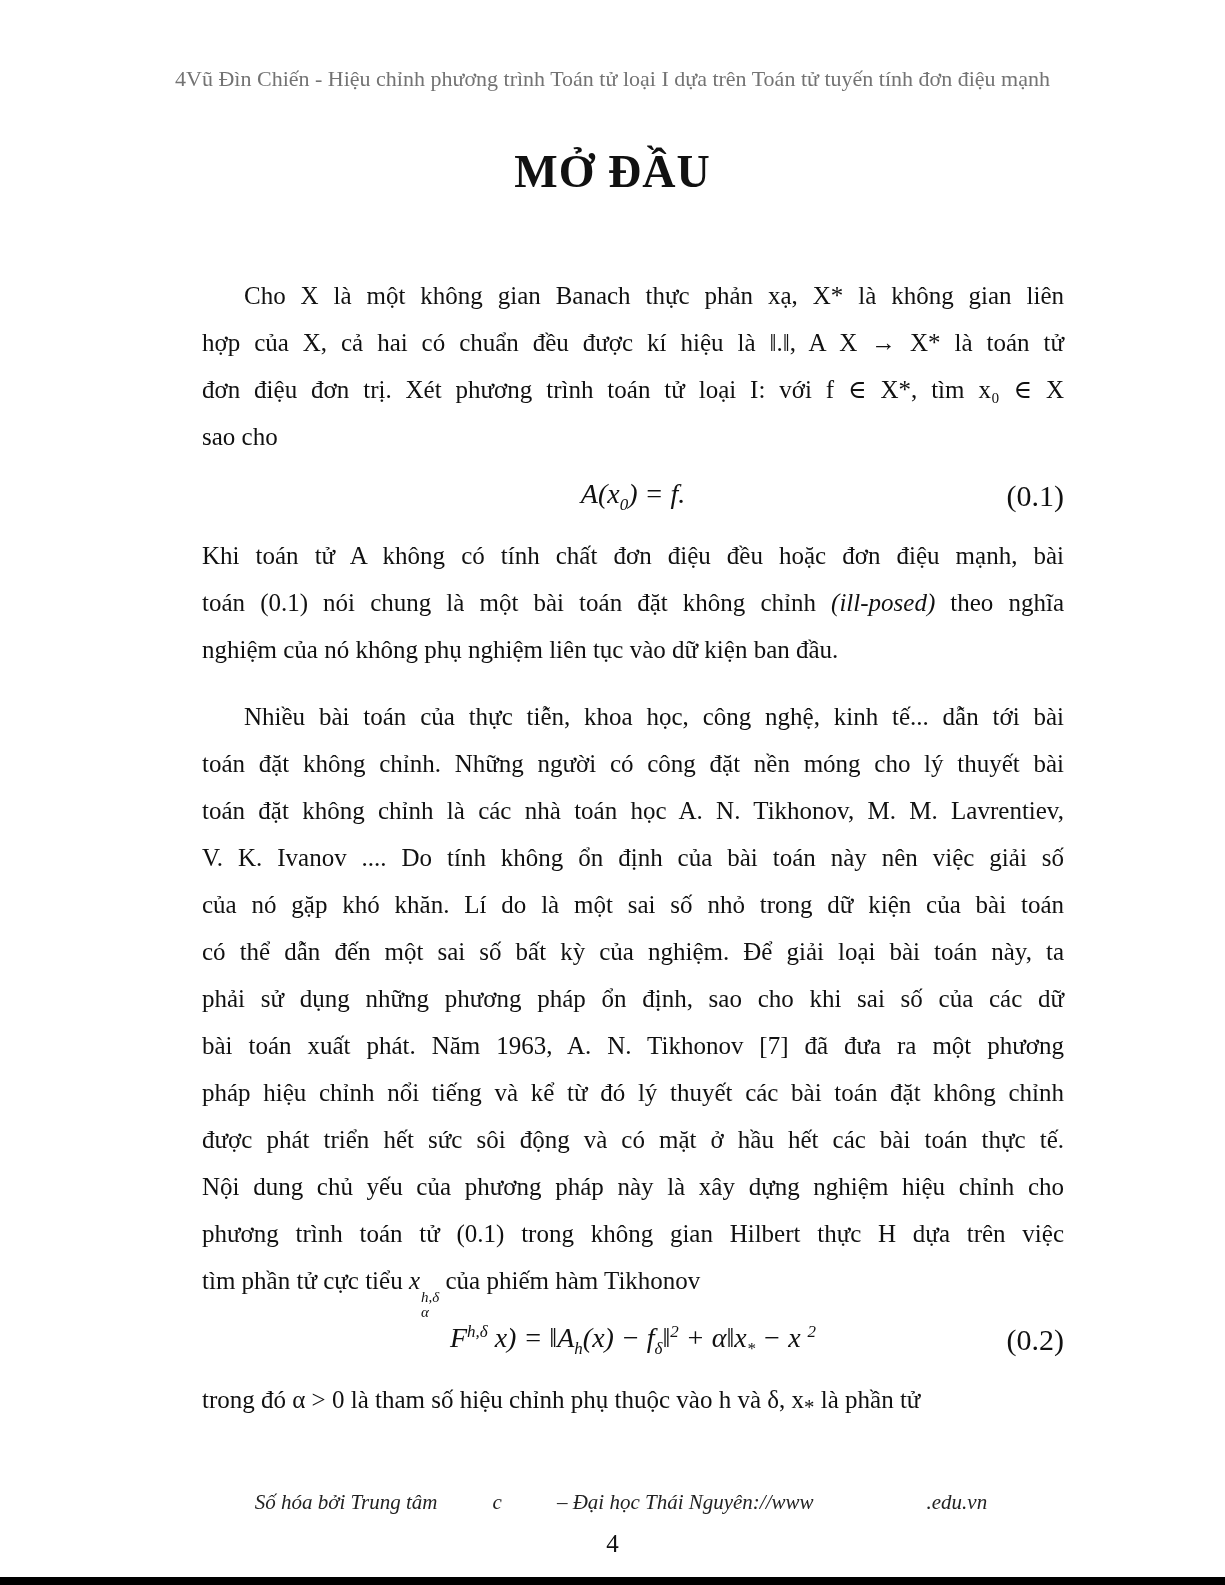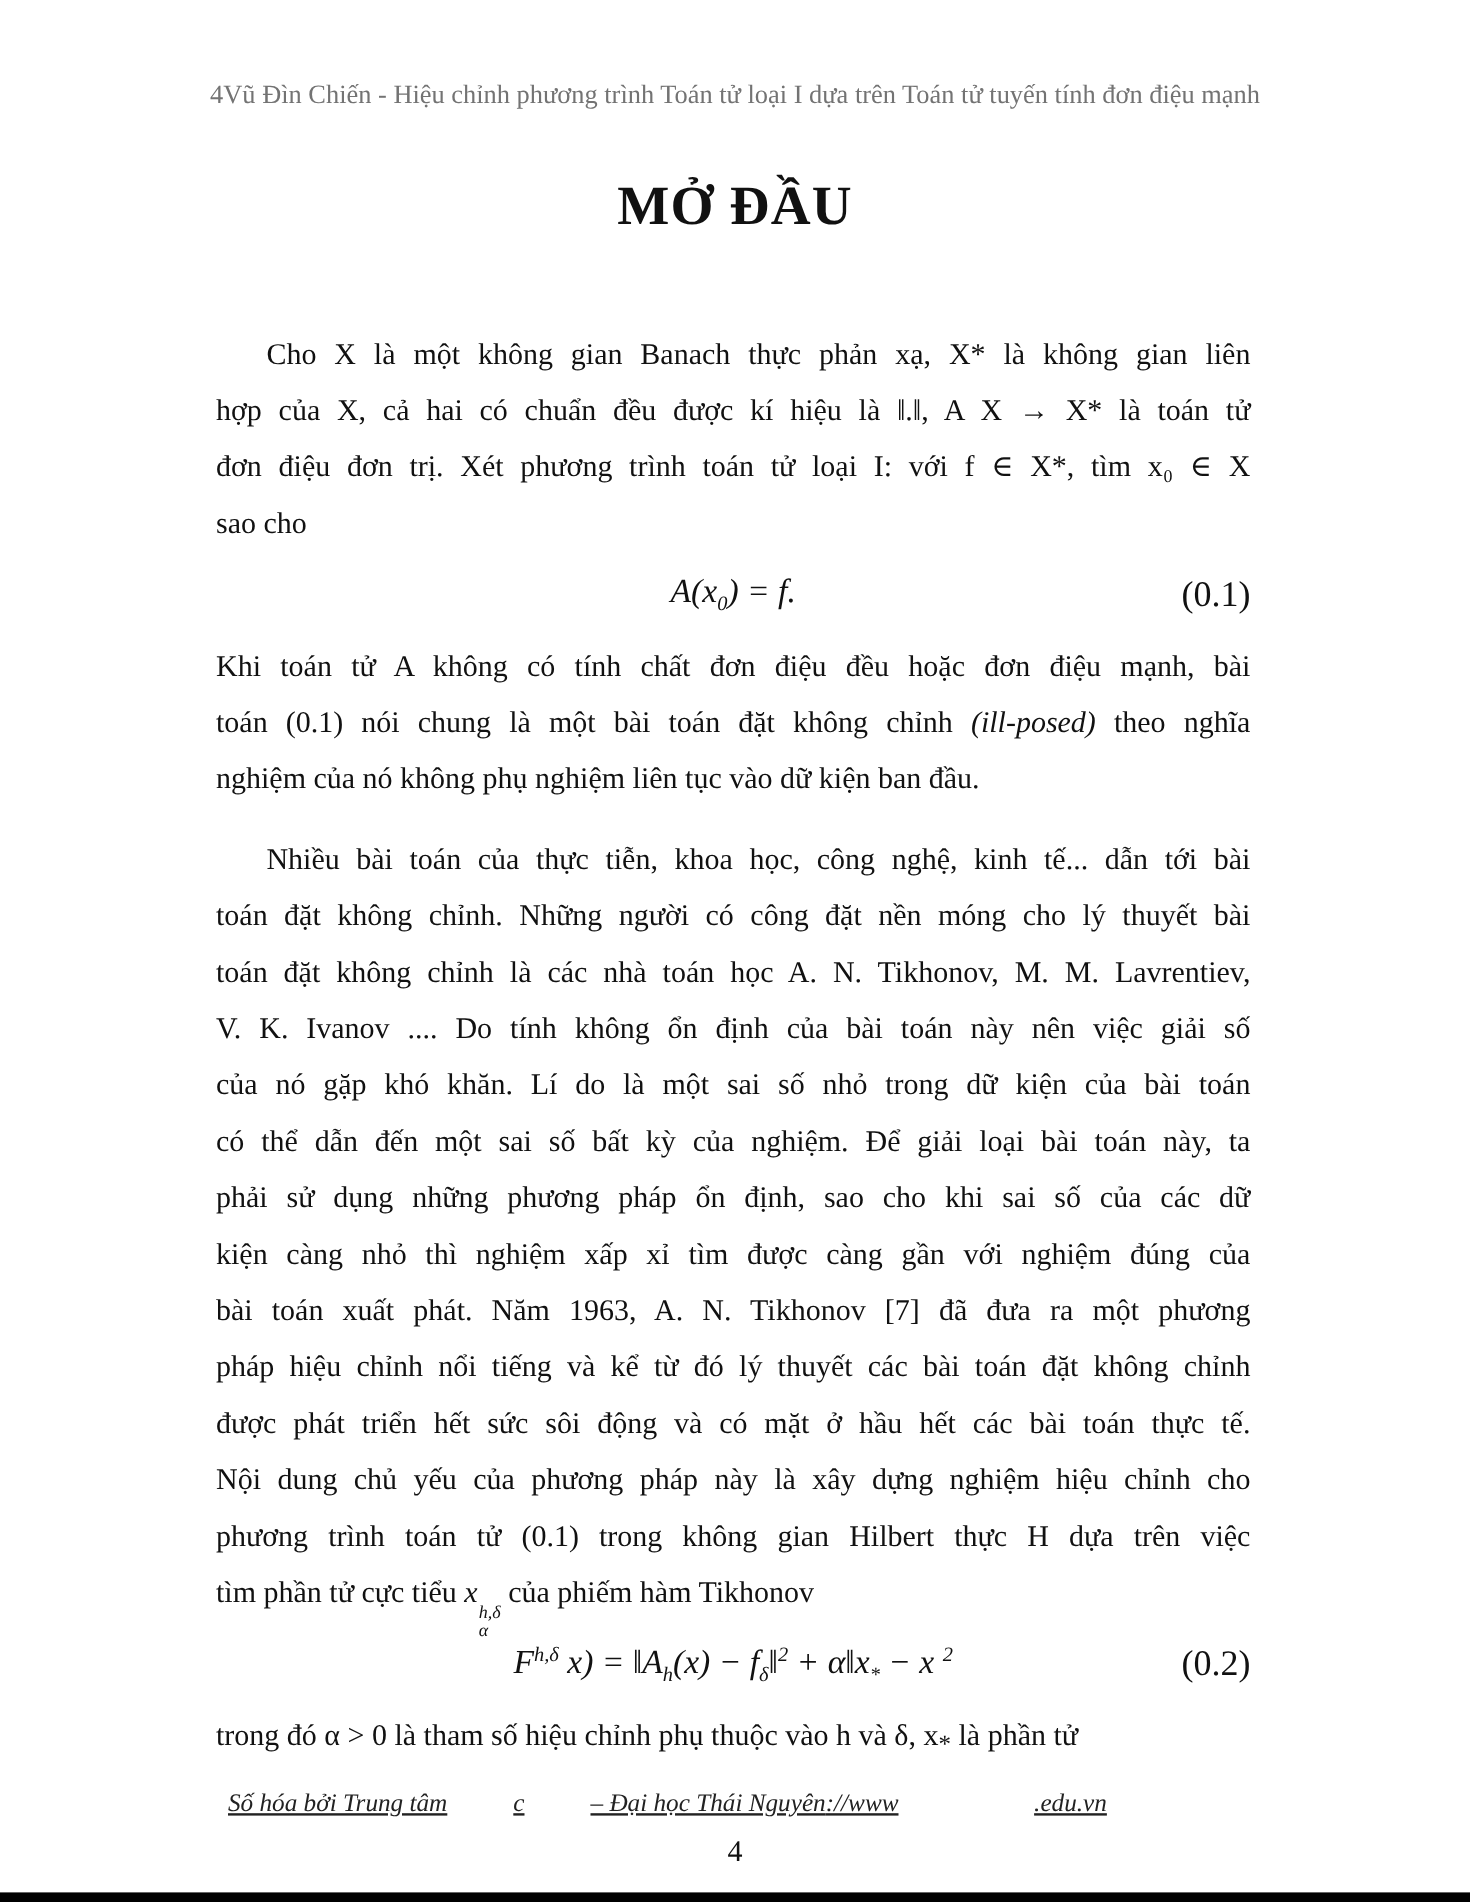--- a/index.html
+++ b/index.html
@@ -17,21 +17,21 @@
     font-size: 22px; line-height: 34px;
     color: #737373;
   }
   .page-title {
     position: absolute; top: 145px; left: 0; width: 100%;
     text-align: center;
     font-size: 46px; font-weight: bold; letter-spacing: 1px;
     margin: 0;
   }
   .content {
-    position: absolute; top: 272px; left: 180px; width: 862px;
+    position: absolute; top: 272px; left: 202px; width: 862px;
   }
   .para { width: 100%; }
   .line {
     font-size: 25px;
     height: 47px; line-height: 47px;
     white-space: nowrap;
     box-sizing: border-box;
     width: 100%;
   }
   .j { text-align: justify; text-align-last: justify; }
@@ -51,22 +51,22 @@
     font-style: normal; font-size: 30px;
   }
   .math { font-style: italic; }
   .supsub {
     display: inline-flex; flex-direction: column;
     vertical-align: -0.5em; line-height: 1; margin-left: 1px;
   }
   .ss { font-size: 15px; font-style: italic; line-height: 1.05; }
   .footer {
     position: absolute; top: 1490px; left: 190px; right: 173px;
-    display: flex; justify-content: flex-start;
-    font-style: italic; font-size: 21px; color: #222222; text-decoration: underline;
+    display: flex; justify-content: center;
+    font-style: italic; font-size: 21px; color: #222222;
   }
   .f-left { display: flex; gap: 55px; }
   .f-right { display: flex; gap: 113px; }
   .page-number {
     position: absolute; top: 1530px; left: 0; width: 100%;
     text-align: center; font-size: 25px;
   }
   .bottom-bar {
     position: absolute; bottom: 0; left: 0; width: 100%; height: 8px;
     background: #000000;
@@ -100,21 +100,20 @@
   </div>
 
   <div class="para sp-before">
     <div class="line j indent">Nhiều bài toán của thực tiễn, khoa học, công nghệ, kinh tế... dẫn tới bài</div>
     <div class="line j">toán đặt không chỉnh. Những người có công đặt nền móng cho lý thuyết bài</div>
     <div class="line j">toán đặt không chỉnh là các nhà toán học A. N. Tikhonov, M. M. Lavrentiev,</div>
     <div class="line j">V. K. Ivanov .... Do tính không ổn định của bài toán này nên việc giải số</div>
     <div class="line j">của nó gặp khó khăn. Lí do là một sai số nhỏ trong dữ kiện của bài toán</div>
     <div class="line j">có thể dẫn đến một sai số bất kỳ của nghiệm. Để giải loại bài toán này, ta</div>
     <div class="line j">phải sử dụng những phương pháp ổn định, sao cho khi sai số của các dữ</div>
-    <div class="line j">kiện càng nhỏ thì nghiệm xấp xỉ tìm được càng gần với nghiệm đúng của</div>
     <div class="line j">bài toán xuất phát. Năm 1963, A. N. Tikhonov [7] đã đưa ra một phương</div>
     <div class="line j">pháp hiệu chỉnh nổi tiếng và kể từ đó lý thuyết các bài toán đặt không chỉnh</div>
     <div class="line j">được phát triển hết sức sôi động và có mặt ở hầu hết các bài toán thực tế.</div>
     <div class="line j">Nội dung chủ yếu của phương pháp này là xây dựng nghiệm hiệu chỉnh cho</div>
     <div class="line j">phương trình toán tử (0.1) trong không gian Hilbert thực H dựa trên việc</div>
     <div class="line last"><span>tìm phần tử cực tiểu </span><span class="math"><span>x</span><span class="supsub">
             <span class="ss">h,δ</span>
             <span class="ss">α</span>
           </span></span><span> của phiếm hàm Tikhonov</span></div>
   </div>

